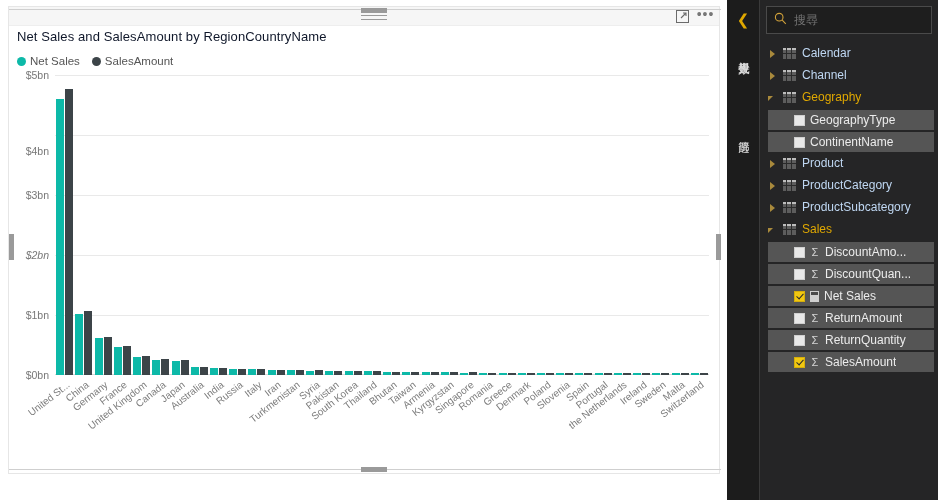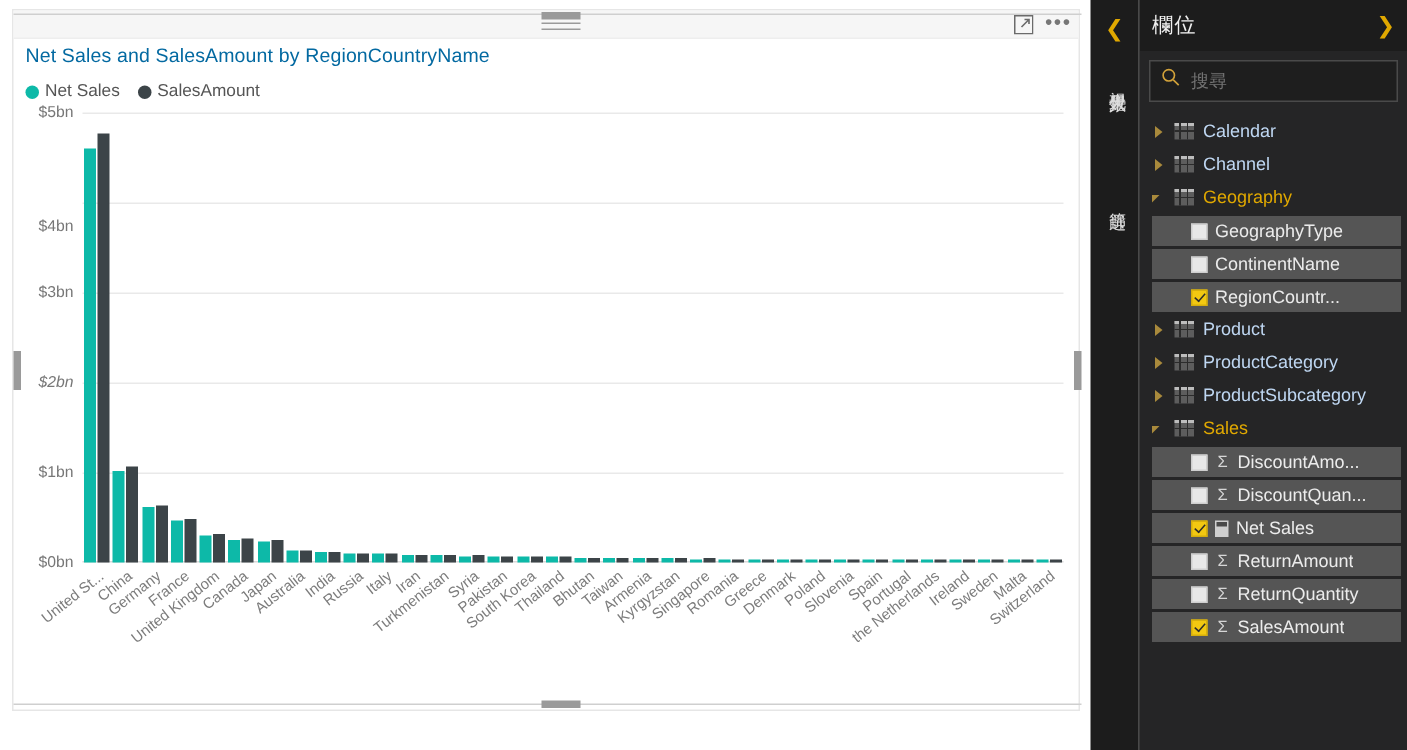--- a/index.html
+++ b/index.html
@@ -84,21 +84,21 @@
     width: 26px;
   }
   .hamburger span {
     display: block; height: 1px; background: #9a9a9a; margin-bottom: 3px;
   }
 
   .visual-title {
     position: absolute;
     left: 8px; top: 22px;
     font-size: 13px;
-    color: #0369a1;
+    color: #0f172a;
     letter-spacing: .1px;
     white-space: nowrap;
   }
   .legend {
     position: absolute;
     left: 8px; top: 48px;
     display: flex; align-items: center; gap: 12px;
   }
   .legend-item { display: flex; align-items: center; gap: 4px; }
   .legend-dot { width: 9px; height: 9px; border-radius: 50%; display: block; }
@@ -648,24 +648,20 @@
     </div>
   </div>
 
   <div class="right-rail">
     <div class="rail-chevron">❮</div>
     <div class="rail-vtext rail-vis">視覺效果</div>
     <div class="rail-vtext rail-flt">篩選</div>
   </div>
 
   <div class="fields-pane">
-    <div class="fields-header">
-      <span class="fields-title">欄位</span>
-      <span class="fields-expand">❯</span>
-    </div>
 
     <div class="search-box">
       <span class="search-icon">
         <svg width="13" height="13" viewBox="0 0 13 13">
           <circle cx="5.2" cy="5.2" r="3.8" fill="none" stroke="#d2a23a" stroke-width="1.1"></circle>
           <path d="M8.2 8.2 L11.8 11.8" stroke="#d2a23a" stroke-width="1.1"></path>
         </svg>
       </span>
       <span class="search-placeholder">搜尋</span>
     </div>
@@ -687,24 +683,20 @@
           <span>Geography</span>
         </div>
         <div class="field-row">
           <span class="cbx"></span>
           <span class="field-label">GeographyType</span>
         </div>
         <div class="field-row">
           <span class="cbx"></span>
           <span class="field-label">ContinentName</span>
         </div>
-        <div class="field-row">
-          <span class="cbx checked"></span>
-          <span class="field-label">RegionCountr...</span>
-        </div>
         <div class="tree-row table">
           <span class="caret collapsed"></span>
           <span class="tbl-icon"></span>
           <span>Product</span>
         </div>
         <div class="tree-row table">
           <span class="caret collapsed"></span>
           <span class="tbl-icon"></span>
           <span>ProductCategory</span>
         </div>

